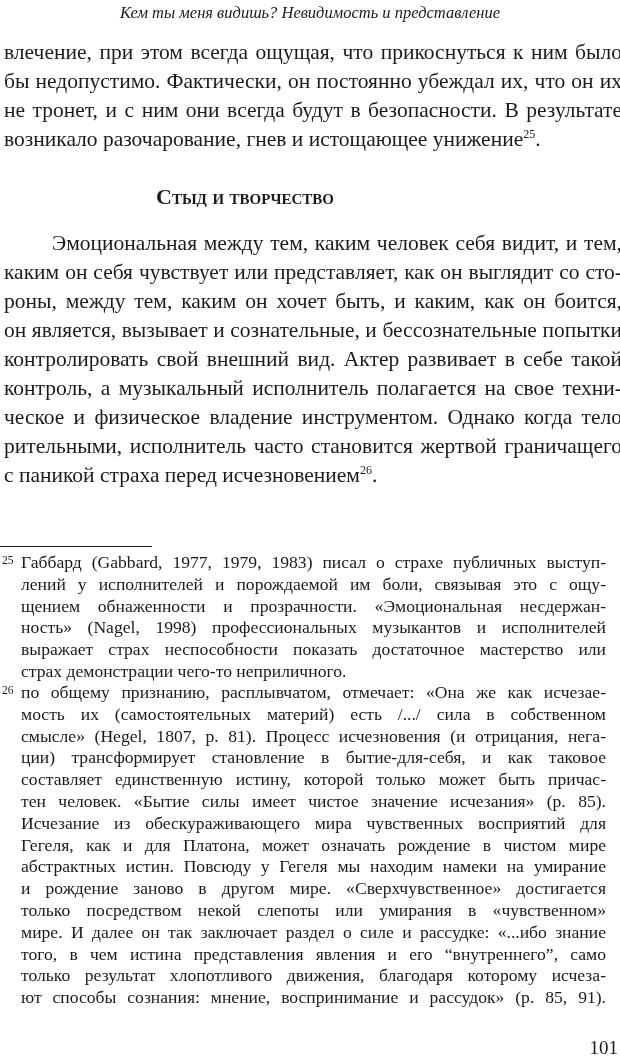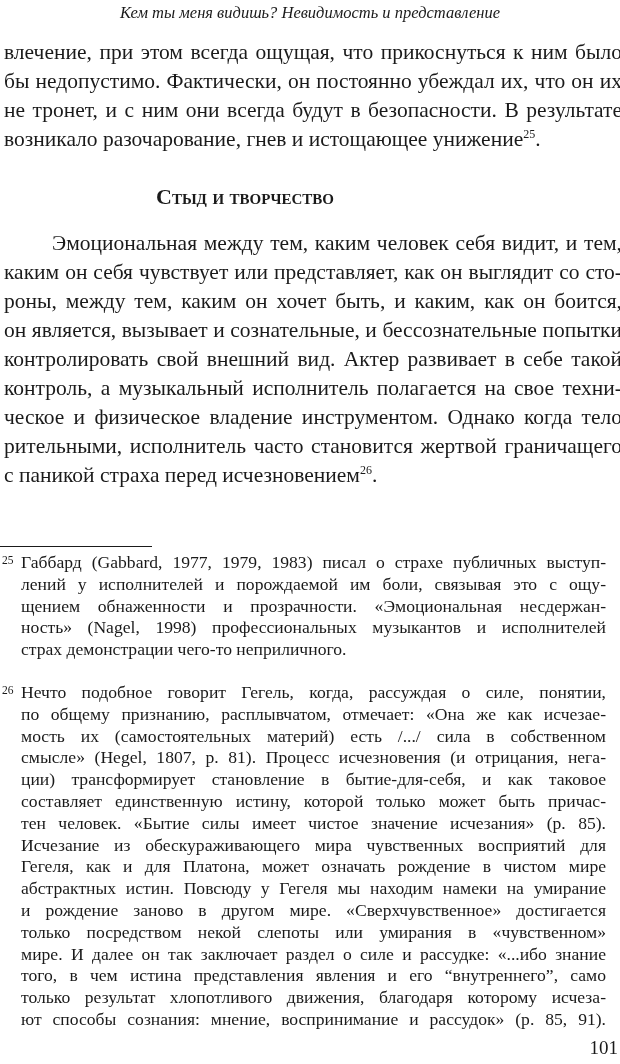--- a/index.html
+++ b/index.html
@@ -127,28 +127,28 @@
 
 <div class="fn-divider"></div>
 
 <div class="footnote fn1">
   <span class="fn-num">25</span>
   <div class="fn-body">
     <span class="line">Габбард (Gabbard, 1977, 1979, 1983) писал о страхе публичных выступ-</span>
     <span class="line">лений у исполнителей и порождаемой им боли, связывая это с ощу-</span>
     <span class="line">щением обнаженности и прозрачности. «Эмоциональная несдержан-</span>
     <span class="line">ность» (Nagel, 1998) профессиональных музыкантов и исполнителей</span>
+    <span class="line">выражает страх неспособности показать достаточное мастерство или</span>
     <span class="line last">страх демонстрации чего-то неприличного.</span>
   </div>
 </div>
 
 <div class="footnote fn2">
   <span class="fn-num">26</span>
   <div class="fn-body">
-    <span class="line">Нечто подобное говорит Гегель, когда, рассуждая о силе, понятии,</span>
     <span class="line">по общему признанию, расплывчатом, отмечает: «Она же как исчезае-</span>
     <span class="line">мость их (самостоятельных материй) есть /.../ сила в собственном</span>
     <span class="line">смысле» (Hegel, 1807, p. 81). Процесс исчезновения (и отрицания, нега-</span>
     <span class="line">ции) трансформирует становление в бытие-для-себя, и как таковое</span>
     <span class="line">составляет единственную истину, которой только может быть причас-</span>
     <span class="line">тен человек. «Бытие силы имеет чистое значение исчезания» (p. 85).</span>
     <span class="line">Исчезание из обескураживающего мира чувственных восприятий для</span>
     <span class="line">Гегеля, как и для Платона, может означать рождение в чистом мире</span>
     <span class="line">абстрактных истин. Повсюду у Гегеля мы находим намеки на умирание</span>
     <span class="line">и рождение заново в другом мире. «Сверхчувственное» достигается</span>

